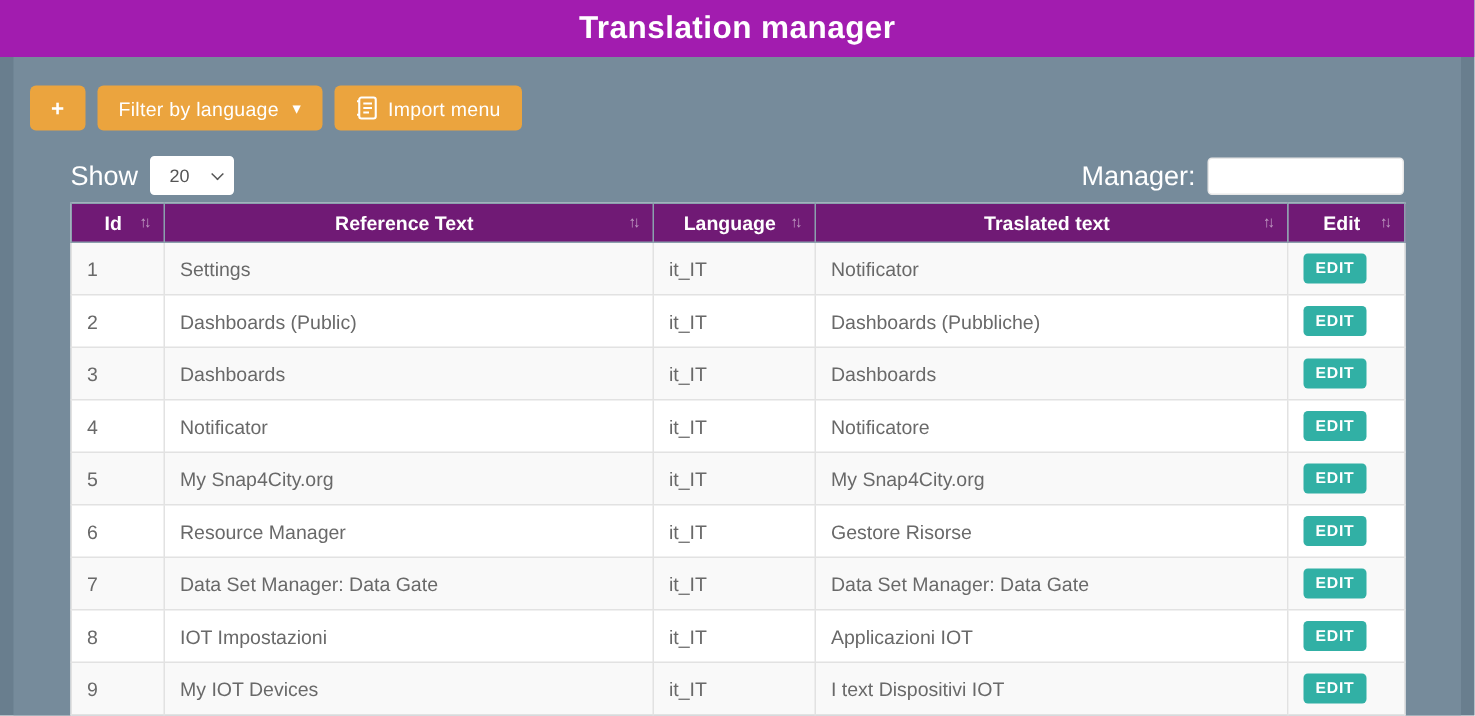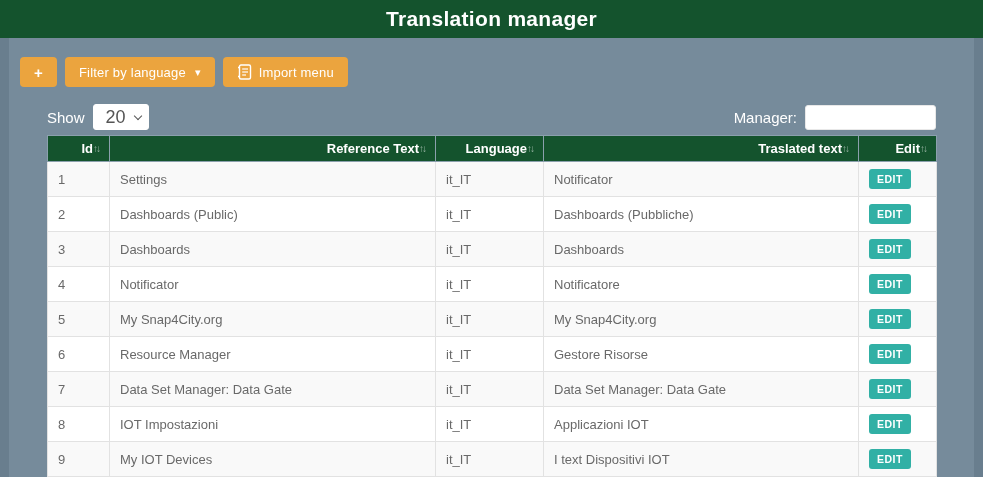--- a/index.html
+++ b/index.html
@@ -4,21 +4,21 @@
 <style>
   * { margin:0; padding:0; box-sizing:border-box; }
   html,body { width:983px; height:477px; overflow:hidden; }
   body {
     font-family:"Liberation Sans", sans-serif;
     background:#697e8e;
     position:relative;
   }
   .topbar {
     height:38px;
-    background:#14532d;
+    background:#a21caf;
     display:flex; align-items:center; justify-content:center;
   }
   .topbar h1 {
     color:#fff; font-size:21px; font-weight:bold; letter-spacing:.3px;
   }
   .main {
     position:absolute; top:38px; left:9px; right:9px; bottom:0;
     background:#768b9b;
     padding-top:19px;
   }
@@ -33,48 +33,48 @@
   }
   .plus-ic { font-weight:bold; font-size:15px; line-height:1; }
   .caret-ic { font-size:11px; margin-left:2px; }
   .import-ic { display:inline-flex; }
   
   .controls {
     margin:17px 38px 5px 38px;
     display:flex; justify-content:space-between; align-items:center;
   }
   .ctl-left, .ctl-right { display:flex; align-items:center; gap:8px; }
-  .ctl-label { color:#fff; font-size:15px; }
+  .ctl-label { color:#fff; font-size:18px; }
   .select-wrap { position:relative; }
   .show-select {
     appearance:none; -webkit-appearance:none;
     width:56px; height:26px; background:#fff; color:#555;
     border:1px solid #fff; border-radius:3px;
-    font-size:18px; padding:0 18px 0 12px;
+    font-size:12px; padding:0 18px 0 12px;
     font-family:"Liberation Sans", sans-serif;
   }
   .chev {
     position:absolute; right:8px; top:9px; width:6px; height:6px;
     border-right:1.5px solid #555; border-bottom:1.5px solid #555;
     transform:rotate(45deg); pointer-events:none;
   }
   .search-input {
     width:131px; height:25px; border:1px solid #e8e8e8; border-radius:3px;
     background:#fff; font-size:13px; padding:0 8px; color:#444;
     font-family:"Liberation Sans", sans-serif;
   }
   
   .table-wrap { margin:0 38px; }
   table {
     width:100%; border-collapse:collapse; table-layout:fixed;
     background:#fff; border:1px solid #b9c4cc;
   }
   th {
-    background:#14532d; color:#fff; font-size:13px; font-weight:bold;
-    text-align:right; padding:5px 10px; border:1px solid #8ba0ad;
+    background:#701a75; color:#fff; font-size:13px; font-weight:bold;
+    text-align:center; padding:5px 10px; border:1px solid #8ba0ad;
     cursor:pointer; white-space:nowrap;
   }
   .sort-ic {
     float:right; font-size:10px; letter-spacing:-2px; opacity:.55;
     margin-top:2px; font-weight:normal;
   }
   td {
     font-size:13px; color:#696969; padding:7px 10px;
     border:1px solid #e2e2e2; line-height:15px;
     overflow:hidden; white-space:nowrap;

